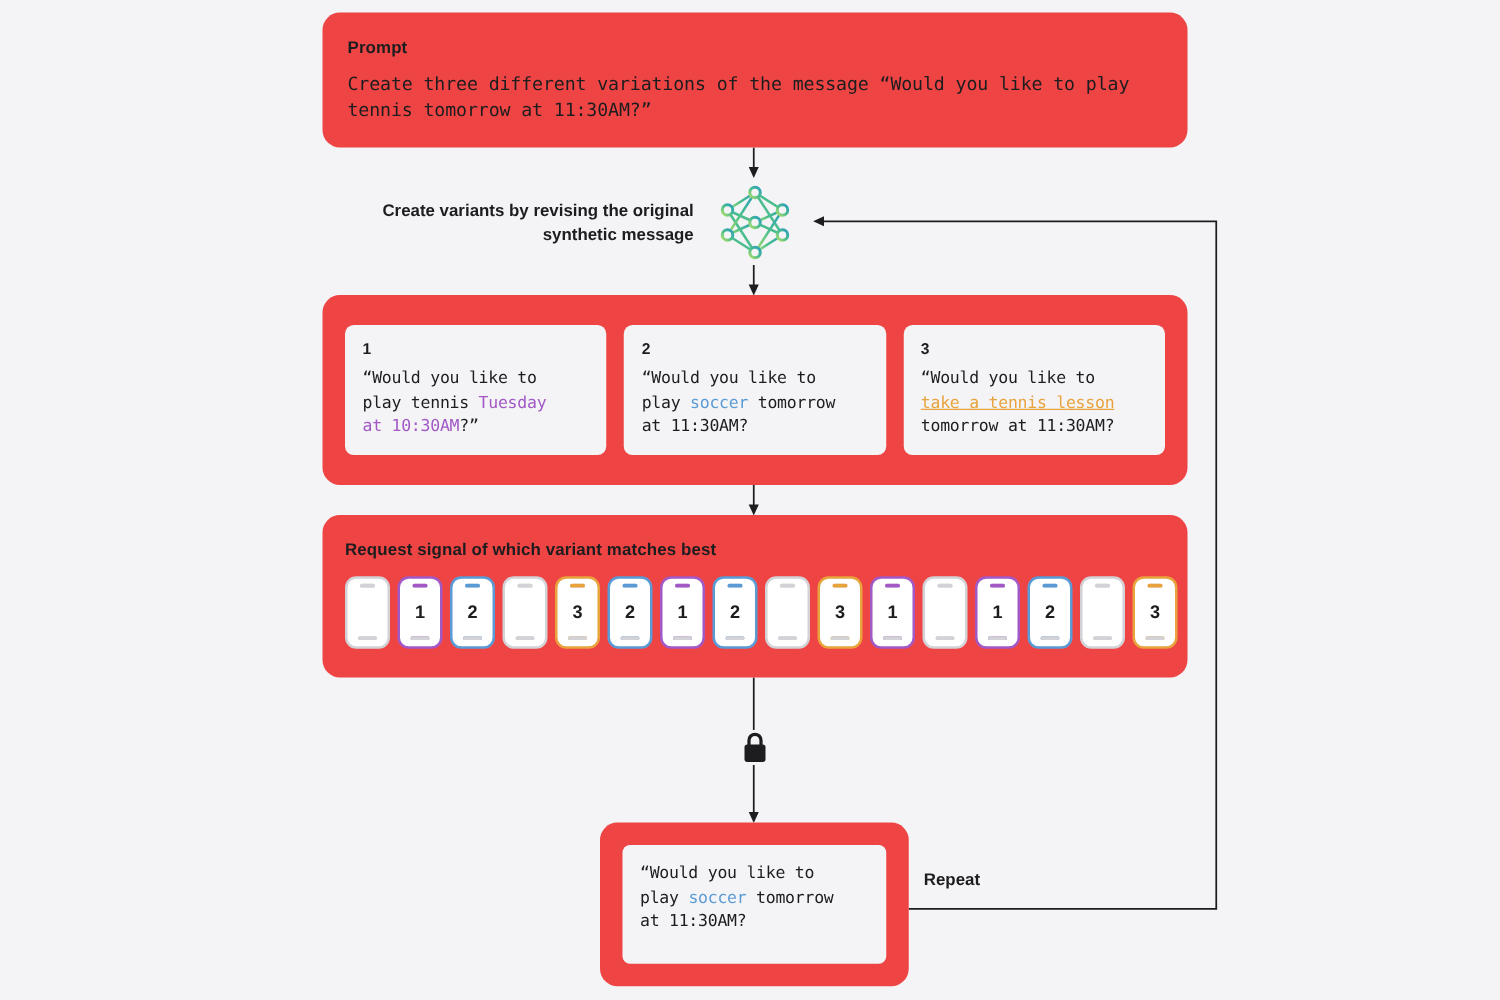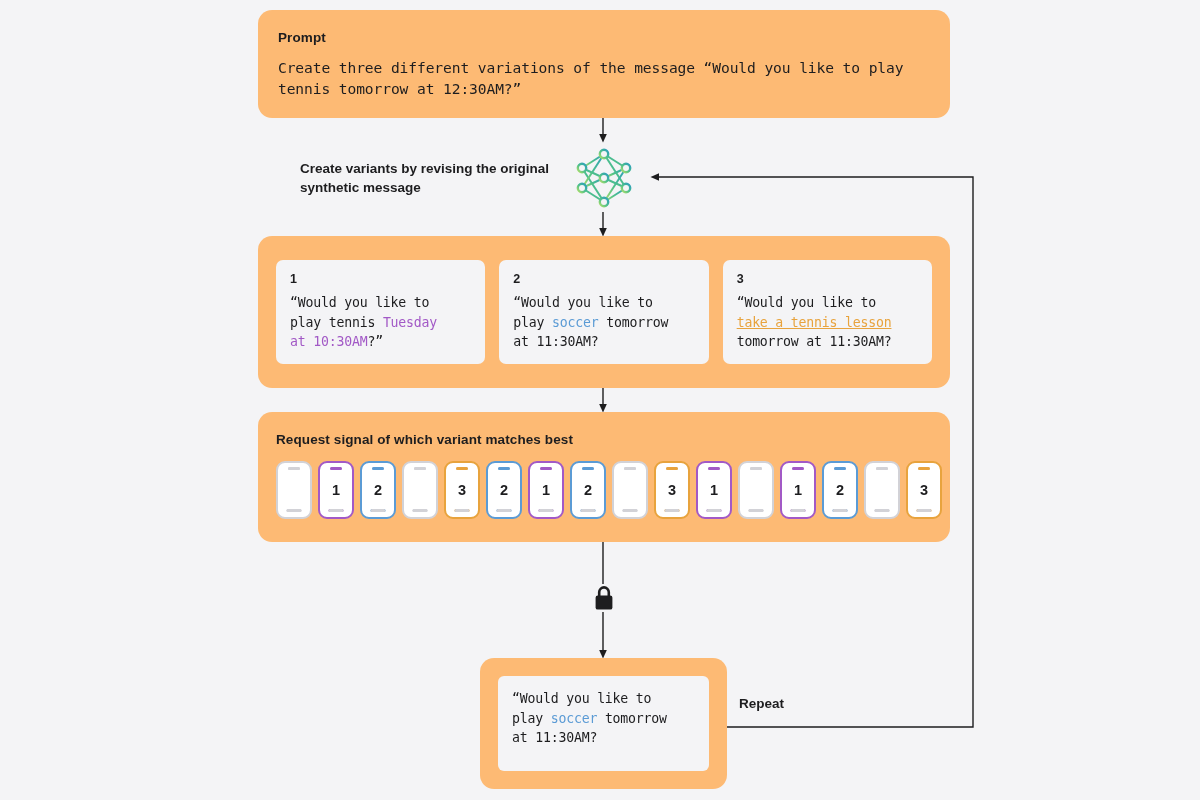--- a/index.html
+++ b/index.html
@@ -14,21 +14,21 @@
   }
 
   #diagram {
     position: absolute;
     inset: 0;
   }
 
   
   .card {
     position: absolute;
-    background: #fdba74;
+    background: #ef4444;
     border-radius: 14px;
   }
 
   .card-label {
     font-size: 13.5px;
     font-weight: bold;
     color: #1d1d1f;
     letter-spacing: 0.1px;
   }
 
@@ -50,20 +50,21 @@
     letter-spacing: -0.1px;
     white-space: pre-wrap;
   }
 
   
   #nn-label {
     position: absolute;
     left: 300px;
     top: 159px;
     width: 255px;
+    text-align: right;
     font-size: 13.5px;
     font-weight: bold;
     line-height: 19px;
     color: #1d1d1f;
   }
 
   #nn-icon {
     position: absolute;
     left: 570px;
     top: 144px;
@@ -256,21 +257,21 @@
 
     <line x1="603" y1="542" x2="603" y2="584" stroke="#1d1d1f" stroke-width="1.4"></line>
 
     <line x1="603" y1="612" x2="603" y2="654" stroke="#1d1d1f" stroke-width="1.4" marker-end="url(#arrowhead)"></line>
 
     <path d="M727,727 L973,727 L973,177 L655,177" stroke="#1d1d1f" stroke-width="1.4" fill="none" marker-end="url(#arrowhead)"></path>
   </svg>
 
   <div class="card" id="prompt-card">
     <div class="card-label">Prompt</div>
-    <div id="prompt-text">Create three different variations of the message “Would you like to play tennis tomorrow at 12:30AM?”</div>
+    <div id="prompt-text">Create three different variations of the message “Would you like to play tennis tomorrow at 11:30AM?”</div>
   </div>
 
   <div id="nn-label">Create variants by revising the original synthetic message</div>
   <svg id="nn-icon" viewBox="0 0 68 68">
     <g stroke="url(#nnGrad)" stroke-width="2" fill="none">
       <line x1="12" y1="24" x2="34" y2="10"></line>
       <line x1="12" y1="24" x2="34" y2="34"></line>
       <line x1="12" y1="24" x2="34" y2="58"></line>
       <line x1="12" y1="44" x2="34" y2="10"></line>
       <line x1="12" y1="44" x2="34" y2="34"></line>

